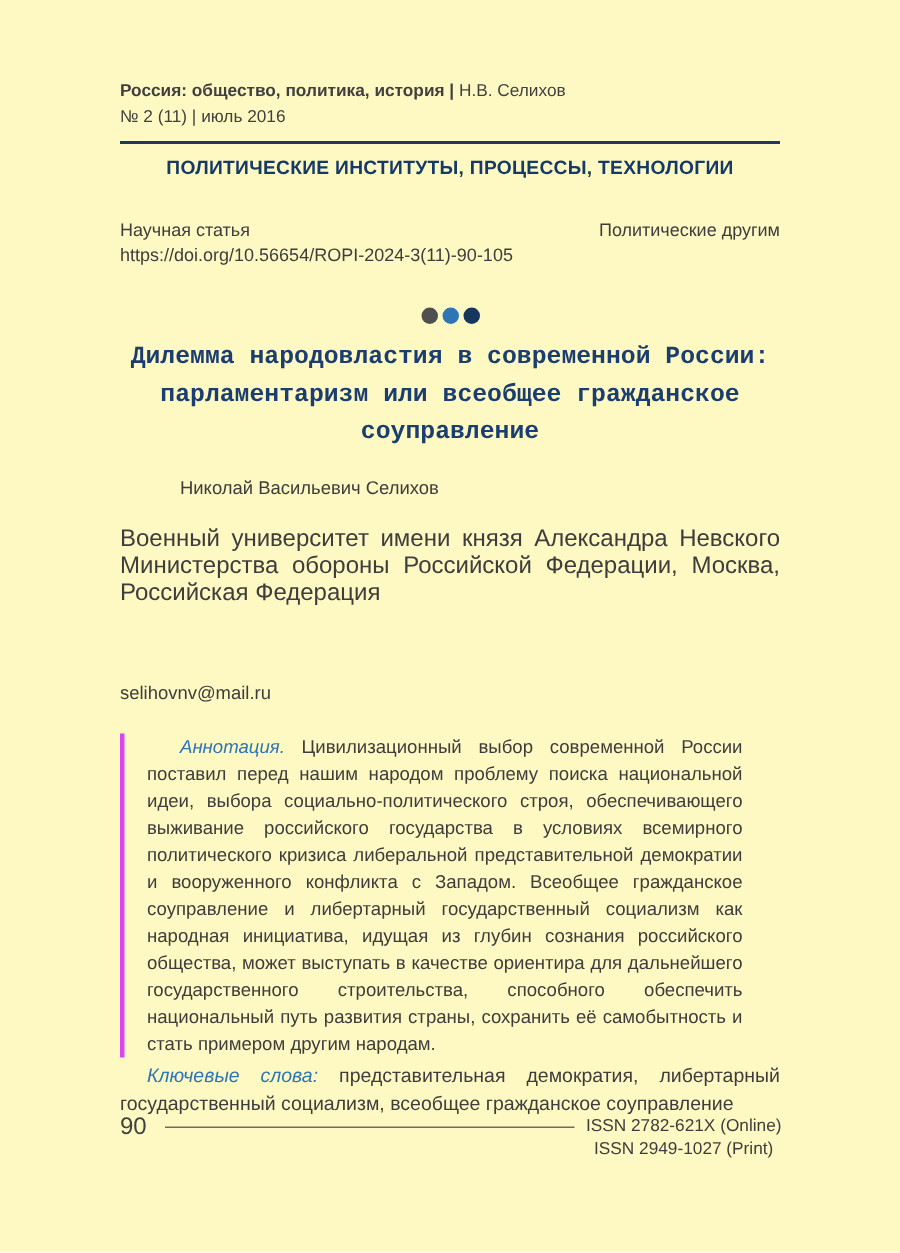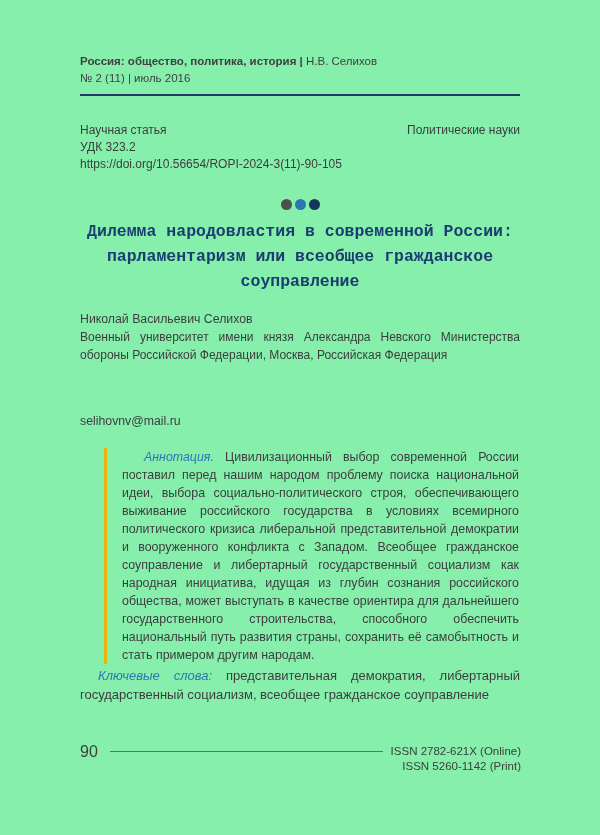--- a/index.html
+++ b/index.html
@@ -1,21 +1,21 @@
 <!DOCTYPE html>
 <html lang="ru"><head>
 <meta charset="utf-8">
 <style>
   * { margin: 0; padding: 0; box-sizing: border-box; }
   html, body { background: #ffffff; }
   .page {
     position: relative;
     width: 600px;
     height: 835px;
-    background: #86efac;
+    background: #fef9c3;
     font-family: "Liberation Sans", sans-serif;
     color: #3d3d3d;
     overflow: hidden;
   }
   .content {
     position: absolute;
     left: 80px;
     top: 53px;
     width: 440px;
   }
@@ -67,33 +67,34 @@
     font-size: 16.5px;
     line-height: 25px;
     color: #1b3e70;
     font-family: Liberation Mono, monospace;
   }
   
   .author-name {
     margin-top: 16px;
     font-size: 12.3px;
     line-height: 18px;
+    margin-left: 40px;
   }
   .affiliation {
-    font-size: 12px;
+    margin-top: 17px;
+    font-size: 16px;
     line-height: 18px;
     text-align: justify;
   }
   .email { font-size: 12.3px; line-height: 18px; margin-top: 48px; }
   
   .abstract {
     margin-top: 18px;
-    margin-left: 24px;
     width: 415px;
-    border-left: 3px solid #eab308;
+    border-left: 3px solid #d946ef;
     padding-left: 15px;
     font-size: 12.4px;
     line-height: 18px;
     text-align: justify;
     text-indent: 22px;
   }
   .label-blue-italic {
     color: #2e75b6;
     font-style: italic;
   }
@@ -115,47 +116,47 @@
     align-items: flex-start;
   }
   .page-number { font-size: 16px; line-height: 15px; color: #404040; }
   .footer-rule {
     flex: 1;
     height: 1px;
     background: #6b6b6b;
     margin: 7px 8px 0 12px;
   }
   .issn-block {
-    text-align: right;
+    text-align: center;
     font-size: 11.5px;
     line-height: 15px;
     color: #3d3d3d;
     white-space: nowrap;
   }
 </style>
 </head>
 <body>
 
 <div class="page">
   <div class="content">
 
     <header class="running-header">
       <div>
         <span class="bold">Россия: общество, политика, история |</span>
         <span>Н.В. Селихов</span>
       </div>
       <div>№ 2 (11) | июль 2016</div>
     </header>
 
+    <div class="section-heading">ПОЛИТИЧЕСКИЕ ИНСТИТУТЫ, ПРОЦЕССЫ, ТЕХНОЛОГИИ</div>
 
     <div class="meta-row">
       <span>Научная статья</span>
-      <span>Политические науки</span>
+      <span>Политические другим</span>
     </div>
-    <div class="meta-line">УДК 323.2</div>
     <div class="meta-line">https://doi.org/10.56654/ROPI-2024-3(11)-90-105</div>
 
     <div class="dots">
       <span class="dot dot-gray"></span>
       <span class="dot dot-blue"></span>
       <span class="dot dot-navy"></span>
     </div>
 
     <h1 class="article-title">Дилемма народовластия в современной России: парламентаризм или всеобщее гражданское соуправление</h1>
 
@@ -172,16 +173,16 @@
       <span class="label-blue-italic">Ключевые слова:</span><span> представительная демократия, либертарный государственный социализм, всеобщее гражданское соуправление</span>
     </div>
 
   </div>
 
   <footer class="footer">
     <span class="page-number">90</span>
     <span class="footer-rule"></span>
     <span class="issn-block">
       <div>ISSN 2782-621X (Online)</div>
-      <div>ISSN 5260-1142 (Print)</div>
+      <div>ISSN 2949-1027 (Print)</div>
     </span>
   </footer>
 </div>
 
 </body></html>

